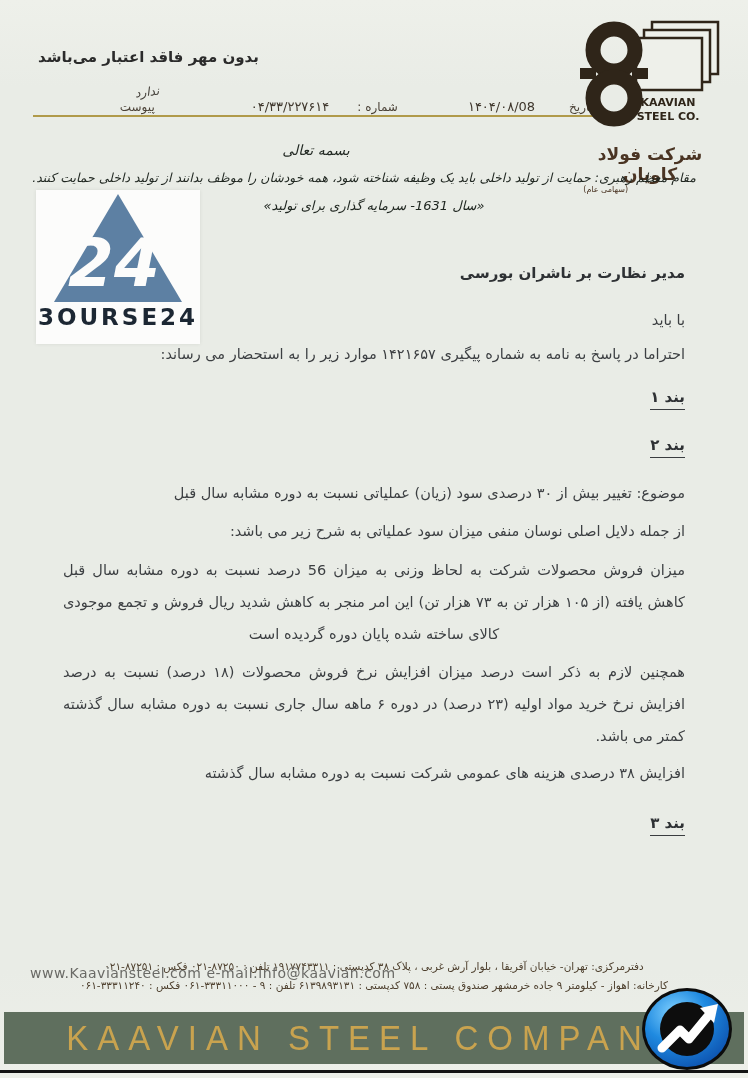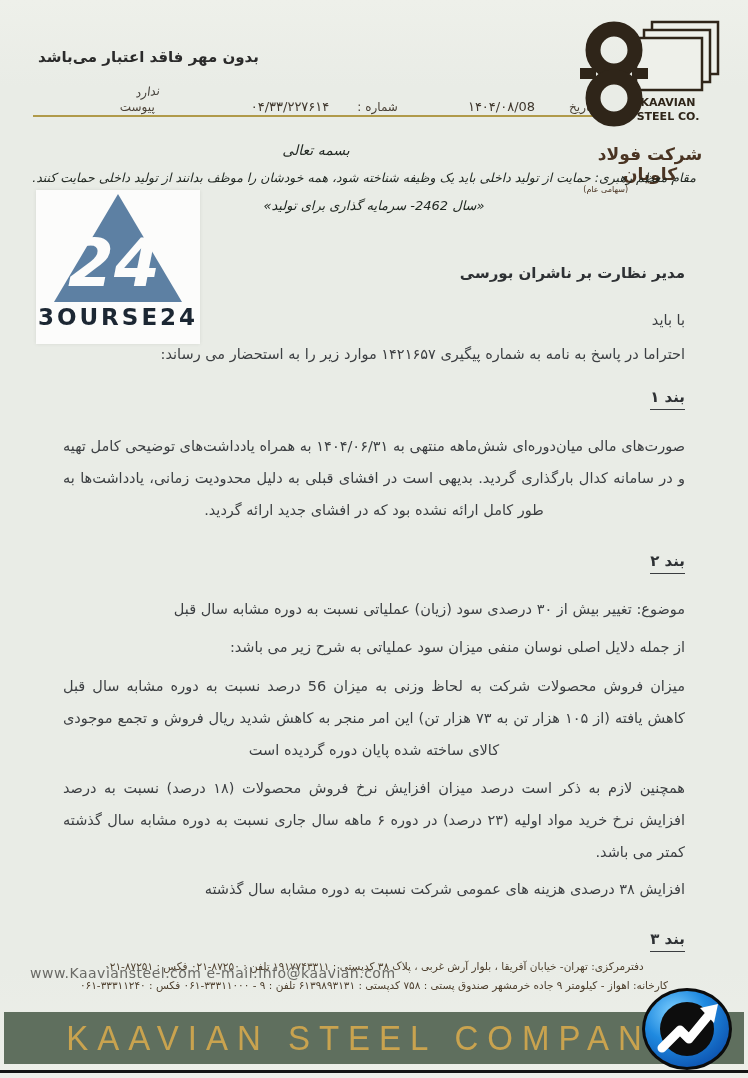--- a/index.html
+++ b/index.html
@@ -134,39 +134,38 @@
       <rect x="58" y="52" width="16" height="11" fill="#2f2519"></rect>
       <text x="94" y="90" text-anchor="middle" font-family="DejaVu Sans,sans-serif" font-size="11" font-weight="bold" fill="#2f2519">KAAVIAN</text>
       <text x="94" y="104" text-anchor="middle" font-family="DejaVu Sans,sans-serif" font-size="11" font-weight="bold" fill="#2f2519">STEEL CO.</text>
     </svg>
     <div class="kv-name-fa">شرکت فولاد کاویان</div>
     <div class="kv-type">(سهامی عام)</div>
   </div>
 
   <div class="besmeleh">بسمه تعالی</div>
   <div class="quote1">مقام معظم رهبری: حمایت از تولید داخلی باید یک وظیفه شناخته شود، همه خودشان را موظف بدانند از تولید داخلی حمایت کنند.</div>
-  <div class="quote2">«سال 2462- سرمایه گذاری برای تولید»</div>
+  <div class="quote2">«سال 1631- سرمایه گذاری برای تولید»</div>
 
   <div class="bourse">
     <svg width="140" height="118" viewBox="0 0 140 118">
       <polygon points="70,4 134,112 6,112" fill="#5d80a3"></polygon>
       <text x="66" y="96" text-anchor="middle" font-family="DejaVu Sans,sans-serif" font-size="66" font-weight="bold" font-style="italic" fill="#fcfcfb">24</text>
     </svg>
     <div class="bourse-caption">3OURSE24</div>
   </div>
 
   <div class="letter-body">
     <div class="addressee">مدیر نظارت بر ناشران بورسی</div>
     <div class="salutation">با باید</div>
     <div class="intro">احتراما در پاسخ به نامه به شماره پیگیری ۱۴۲۱۶۵۷ موارد زیر را به استحضار می رساند:</div>
 
     <div class="band-heading">
       <span>بند ۱</span>
     </div>
-    <p class="para center-last">صورت‌های مالی میان‌دوره‌ای شش‌ماهه منتهی به ۱۴۰۴/۰۶/۳۱ به همراه یادداشت‌های توضیحی کامل تهیه و در سامانه کدال بارگذاری گردید. بدیهی است در افشای قبلی به دلیل محدودیت زمانی، یادداشت‌ها به طور کامل ارائه نشده بود که در افشای جدید ارائه گردید.</p>
 
     <div class="band-heading">
       <span>بند ۲</span>
     </div>
     <div class="topic">موضوع: تغییر بیش از ۳۰ درصدی سود (زیان) عملیاتی نسبت به دوره مشابه سال قبل</div>
     <div class="topic">از جمله دلایل اصلی نوسان منفی میزان سود عملیاتی به شرح زیر می باشد:</div>
     <p class="para center-last">میزان فروش محصولات شرکت به لحاظ وزنی به میزان 56 درصد نسبت به دوره مشابه سال قبل کاهش یافته (از ۱۰۵ هزار تن به ۷۳ هزار تن) این امر منجر به کاهش شدید ریال فروش و تجمع موجودی کالای ساخته شده پایان دوره گردیده است</p>
     <p class="para">همچنین لازم به ذکر است درصد میزان افزایش نرخ فروش محصولات (۱۸ درصد) نسبت به درصد افزایش نرخ خرید مواد اولیه (۲۳ درصد) در دوره ۶ ماهه سال جاری نسبت به دوره مشابه سال گذشته کمتر می باشد.</p>
     <div class="topic">افزایش ۳۸ درصدی هزینه های عمومی شرکت نسبت به دوره مشابه سال گذشته</div>
 

